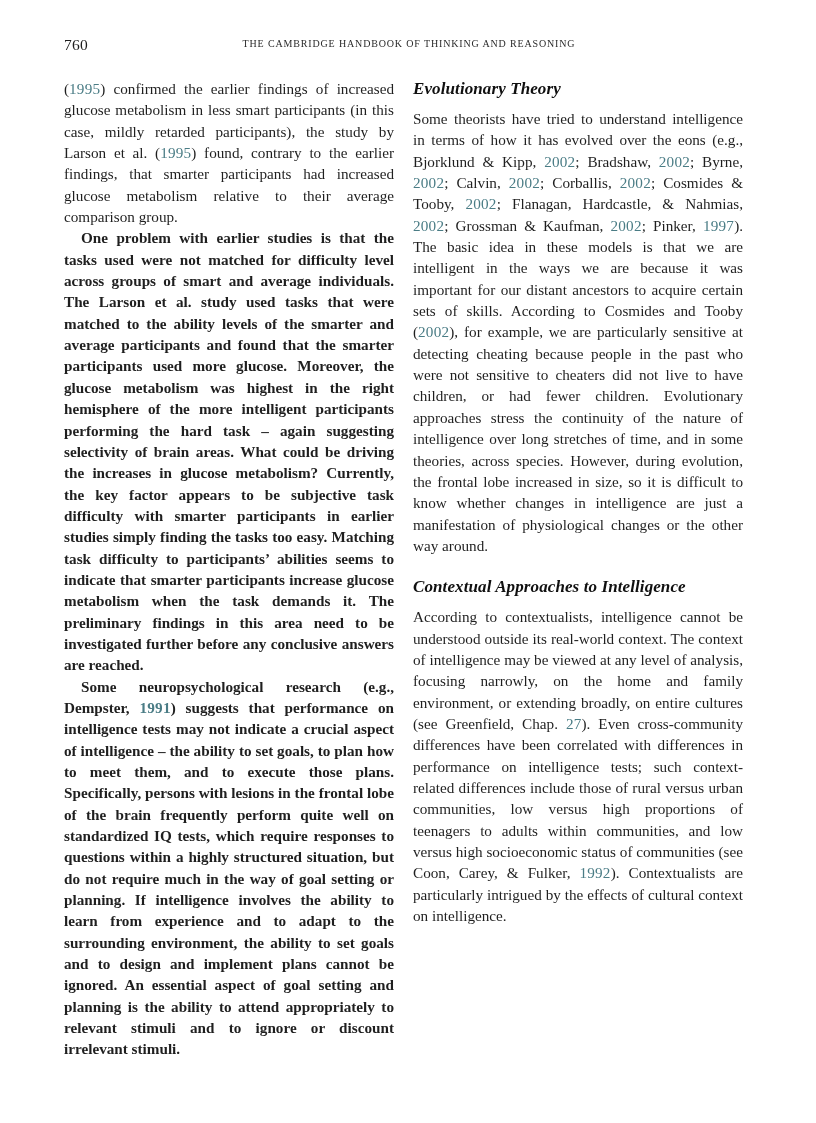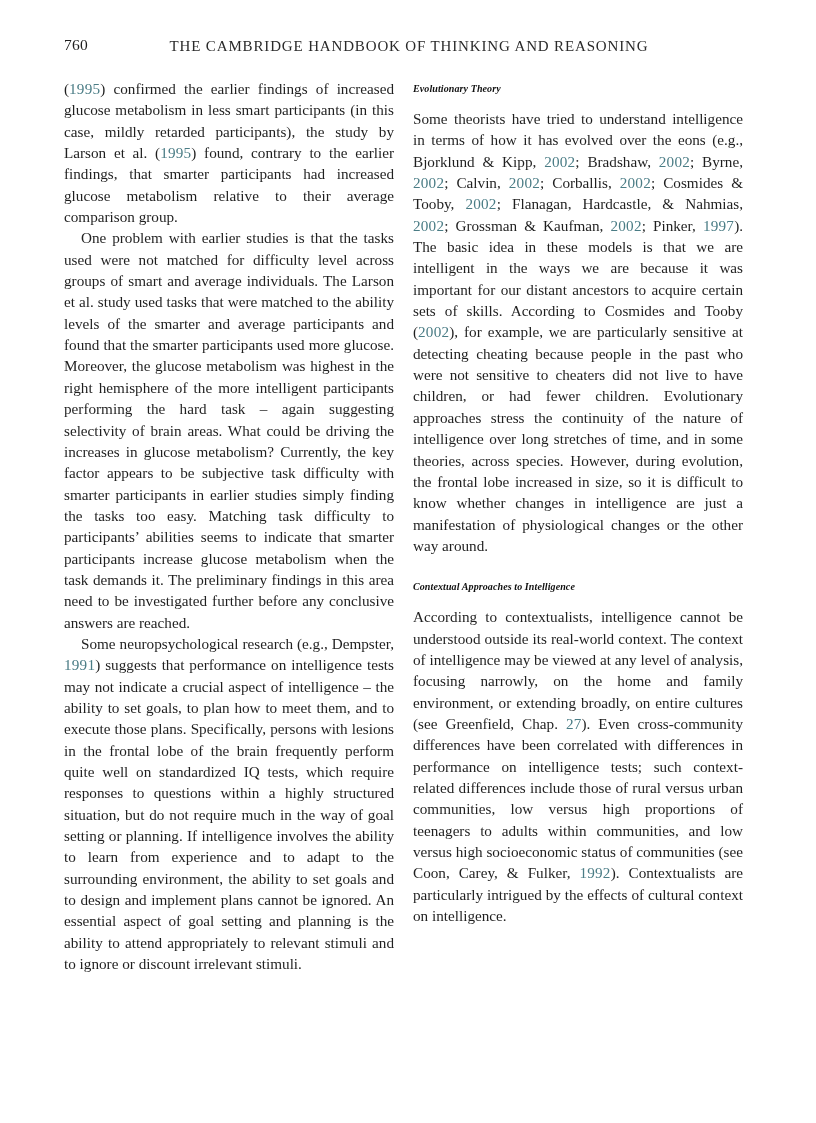--- a/index.html
+++ b/index.html
@@ -40,21 +40,21 @@
     color: #1c1c1c;
     font-feature-settings: "onum" 1;
     font-variant-numeric: oldstyle-nums;
   }
   .running-head {
     position: absolute;
     left: 0;
     right: 0;
     top: 2px;
     text-align: center;
-    font-size: 15px;
+    font-size: 10px;
     letter-spacing: 0.85px;
     color: #2a2a2a;
     white-space: nowrap;
   }
 
   
   .columns {
     position: absolute;
     top: 78px;
     left: 64px;
@@ -72,25 +72,26 @@
     margin: 0;
     font-size: 15.2px;
     line-height: 21.35px;
     text-align: justify;
     text-justify: inter-word;
     hyphens: manual;
     color: #1f1f1f;
   }
   p.para + p.para {
     text-indent: 17px;
+    font-weight: bold;
   }
 
   h2.section-head {
     margin: 0 0 9px 0;
-    font-size: 10px;
+    font-size: 17px;
     line-height: 21px;
     font-weight: bold;
     font-style: italic;
     color: #101010;
     letter-spacing: 0.1px;
   }
   .para + h2.section-head {
     margin-top: 20px;
   }
 

